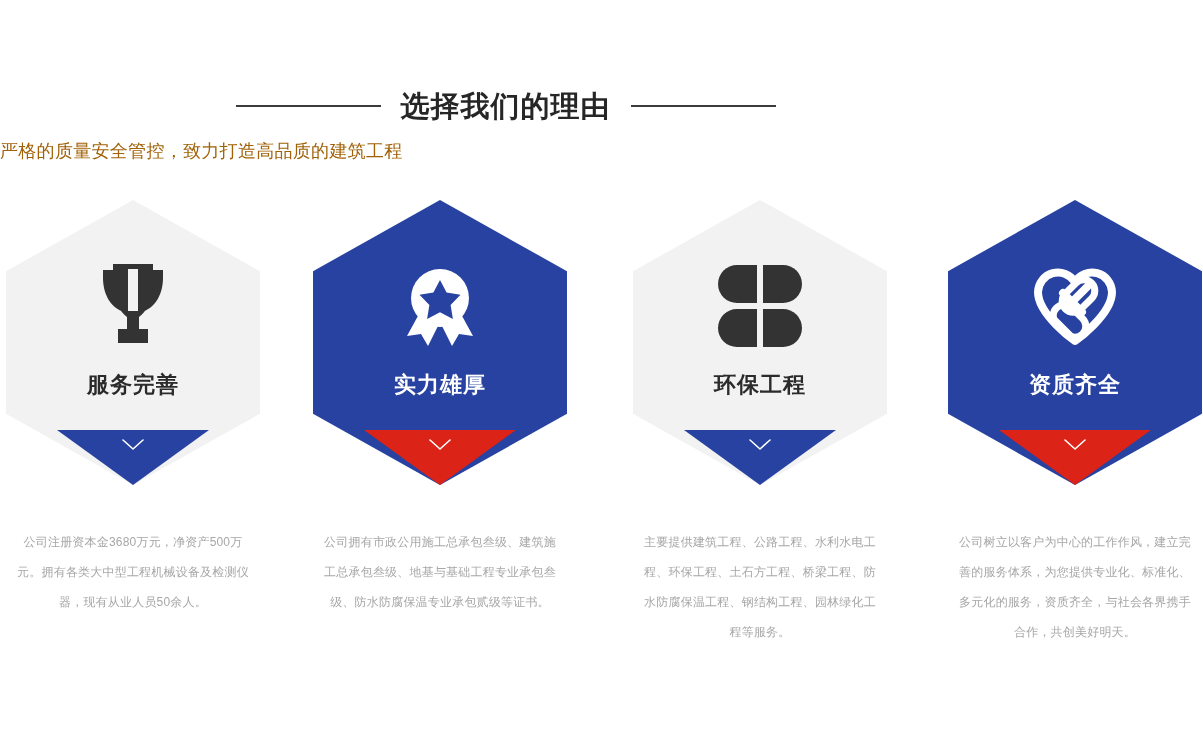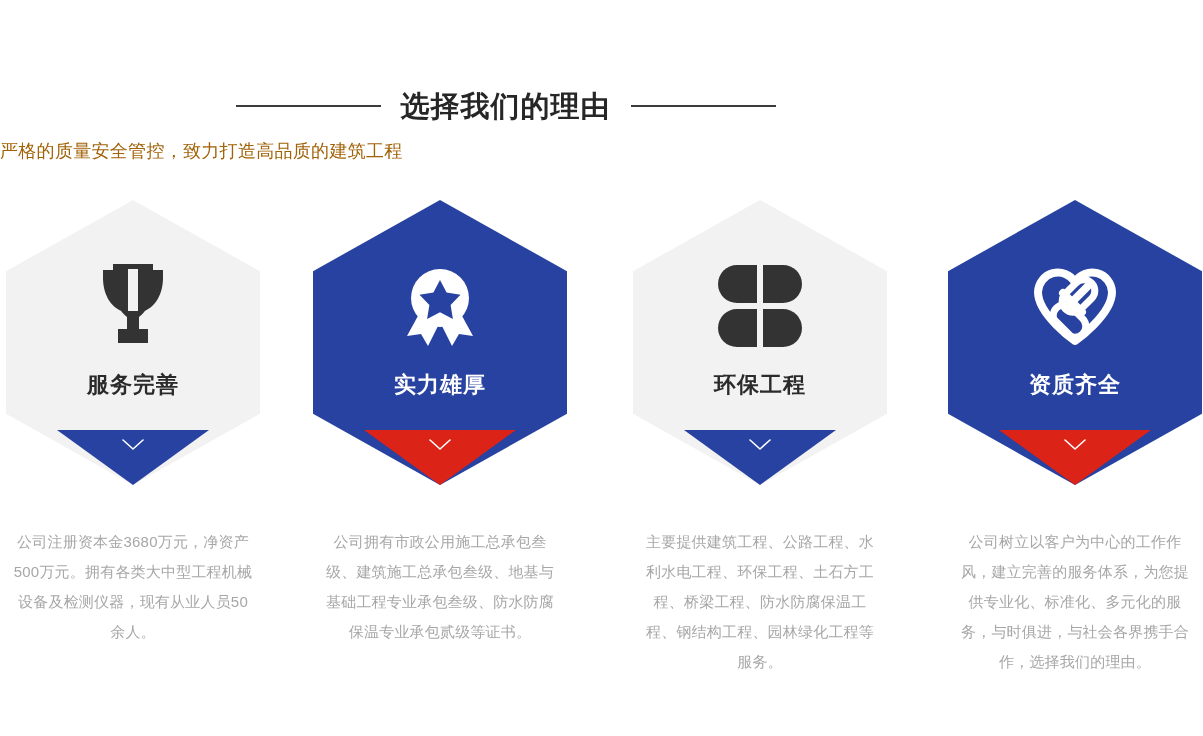--- a/index.html
+++ b/index.html
@@ -129,21 +129,21 @@
   .tri.red  { background: #dc2318; }
   .tri .chev {
     margin-top: 9px;
     width: 22px;
     height: 12px;
   }
 
   .card-desc {
     margin-top: 42px;
     padding: 0 6px;
-    font-size: 15px;
+    font-size: 12px;
     line-height: 30px;
     color: #a7a7a7;
     letter-spacing: 0.2px;
     text-align: center;
   }
 </style>
 </head>
 <body>
 
 <div class="section-head">
@@ -253,16 +253,16 @@
           </svg>
         </div>
         <div class="card-title on-dark">资质齐全</div>
       </div>
       <div class="tri red">
         <svg class="chev" viewBox="0 0 22 12">
           <path d="M1 1 L11 10 L21 1" fill="none" stroke="#ffffff" stroke-width="1.6" stroke-linecap="round" stroke-linejoin="round"></path>
         </svg>
       </div>
     </div>
-    <div class="card-desc">公司树立以客户为中心的工作作风，建立完善的服务体系，为您提供专业化、标准化、多元化的服务，与时俱进，与社会各界携手合作，选择我们的理由。</div>
+    <div class="card-desc">公司树立以客户为中心的工作作风，建立完善的服务体系，为您提供专业化、标准化、多元化的服务，资质齐全，与社会各界携手合作，共创美好明天。</div>
   </div>
 
 </div>
 
 </body></html>

